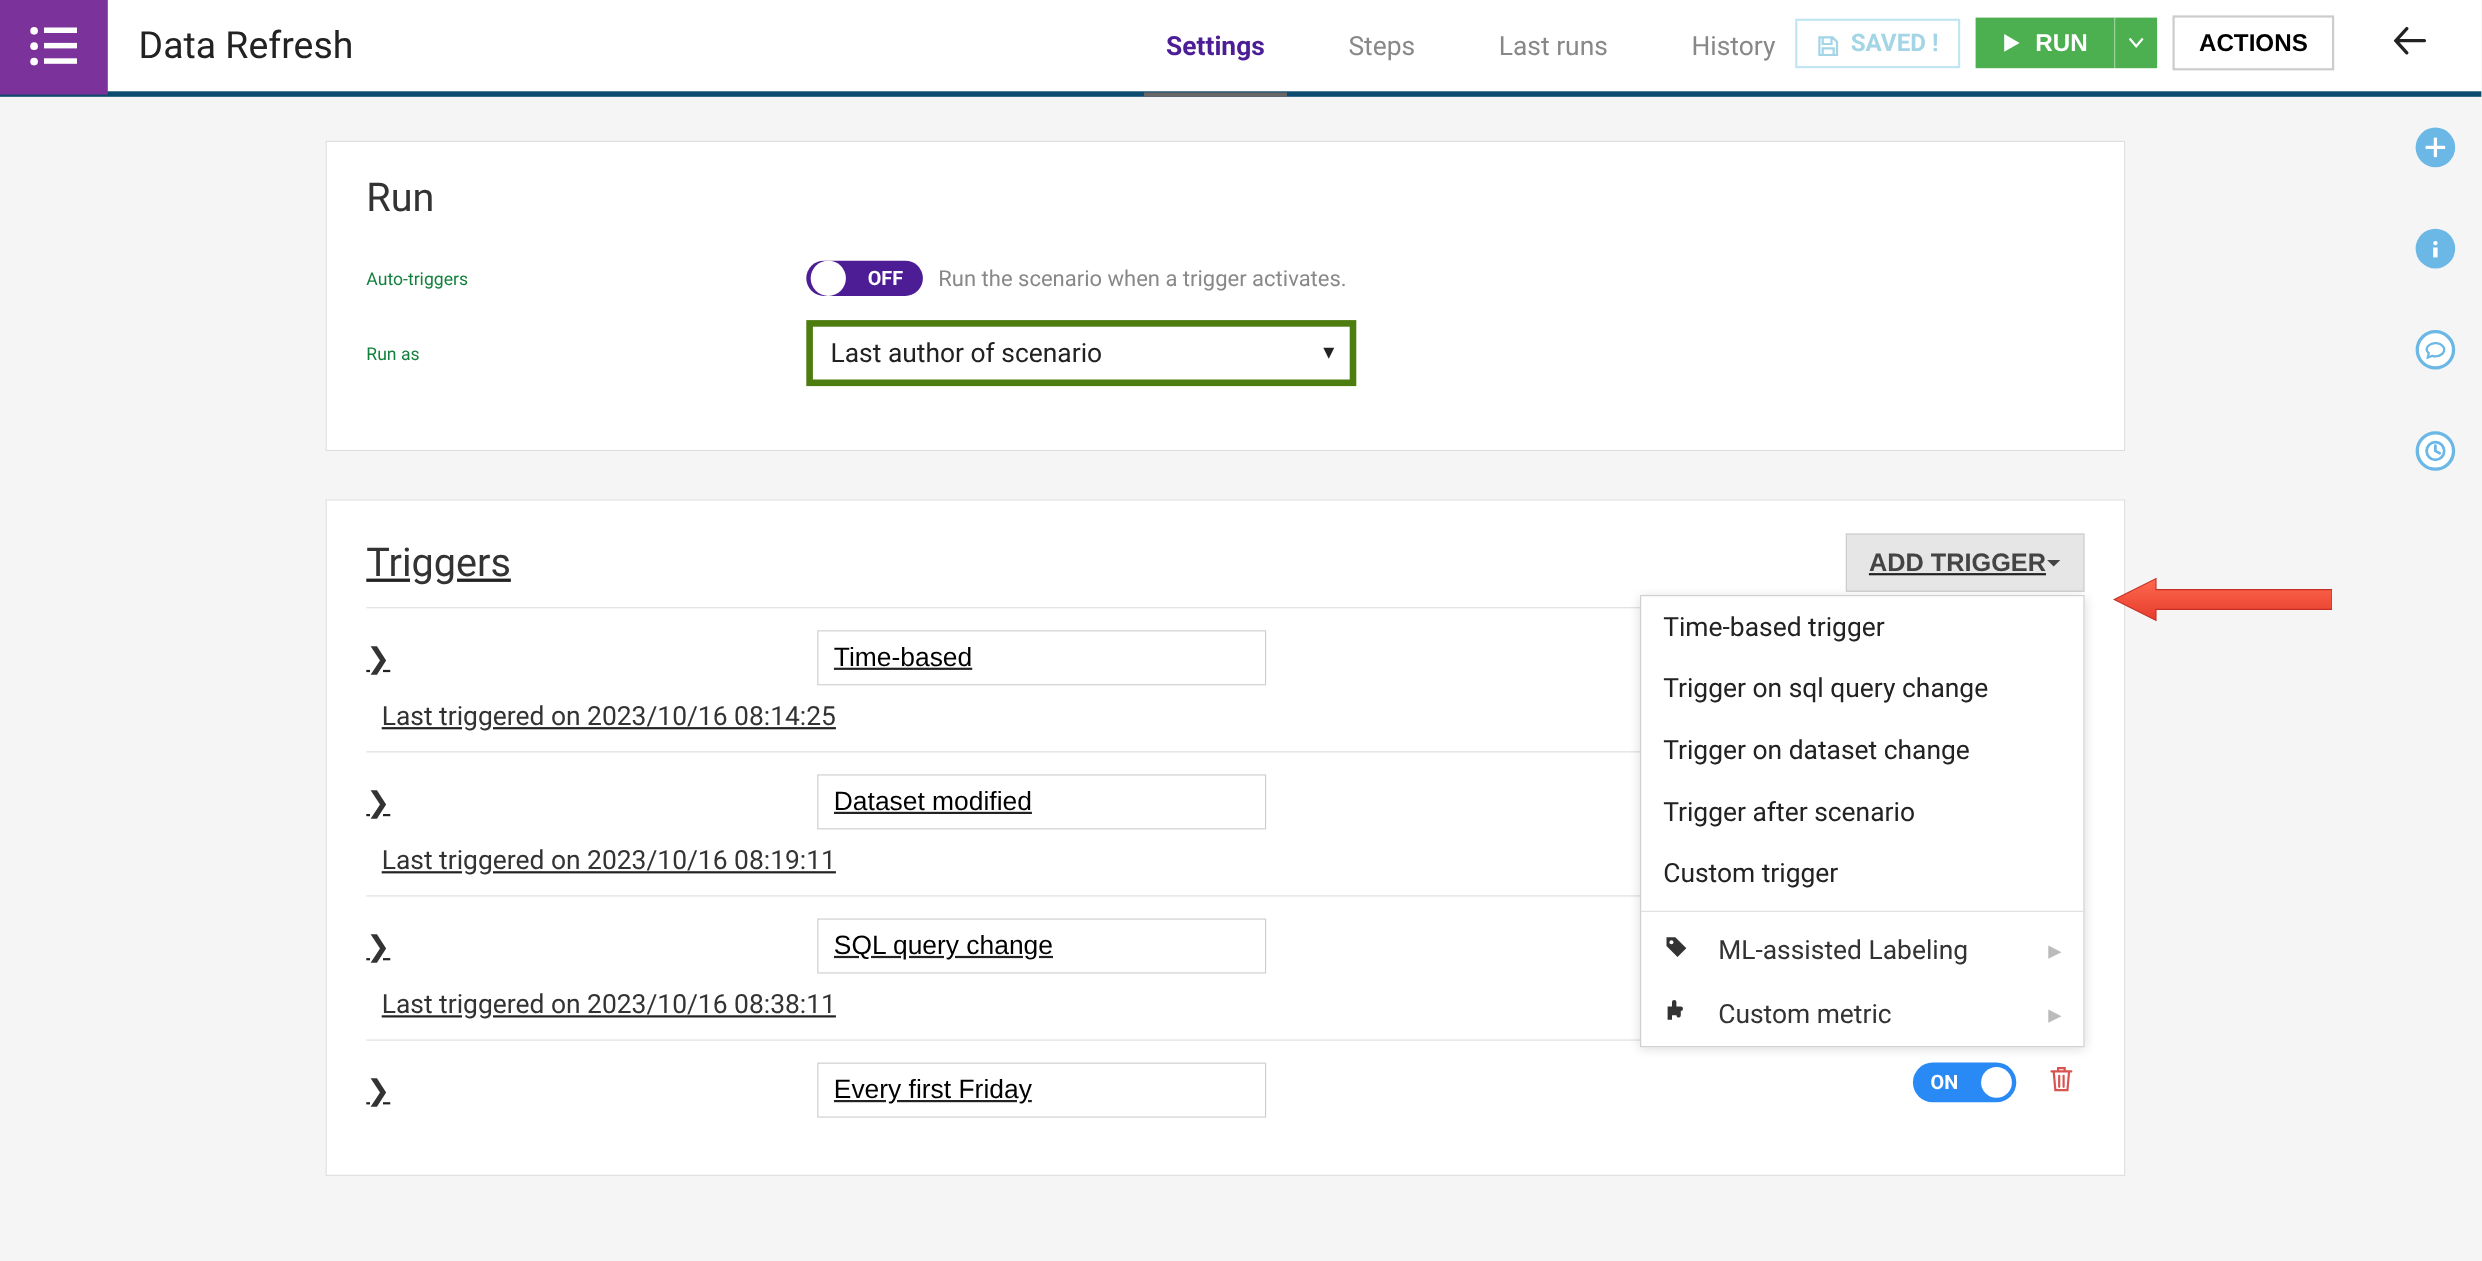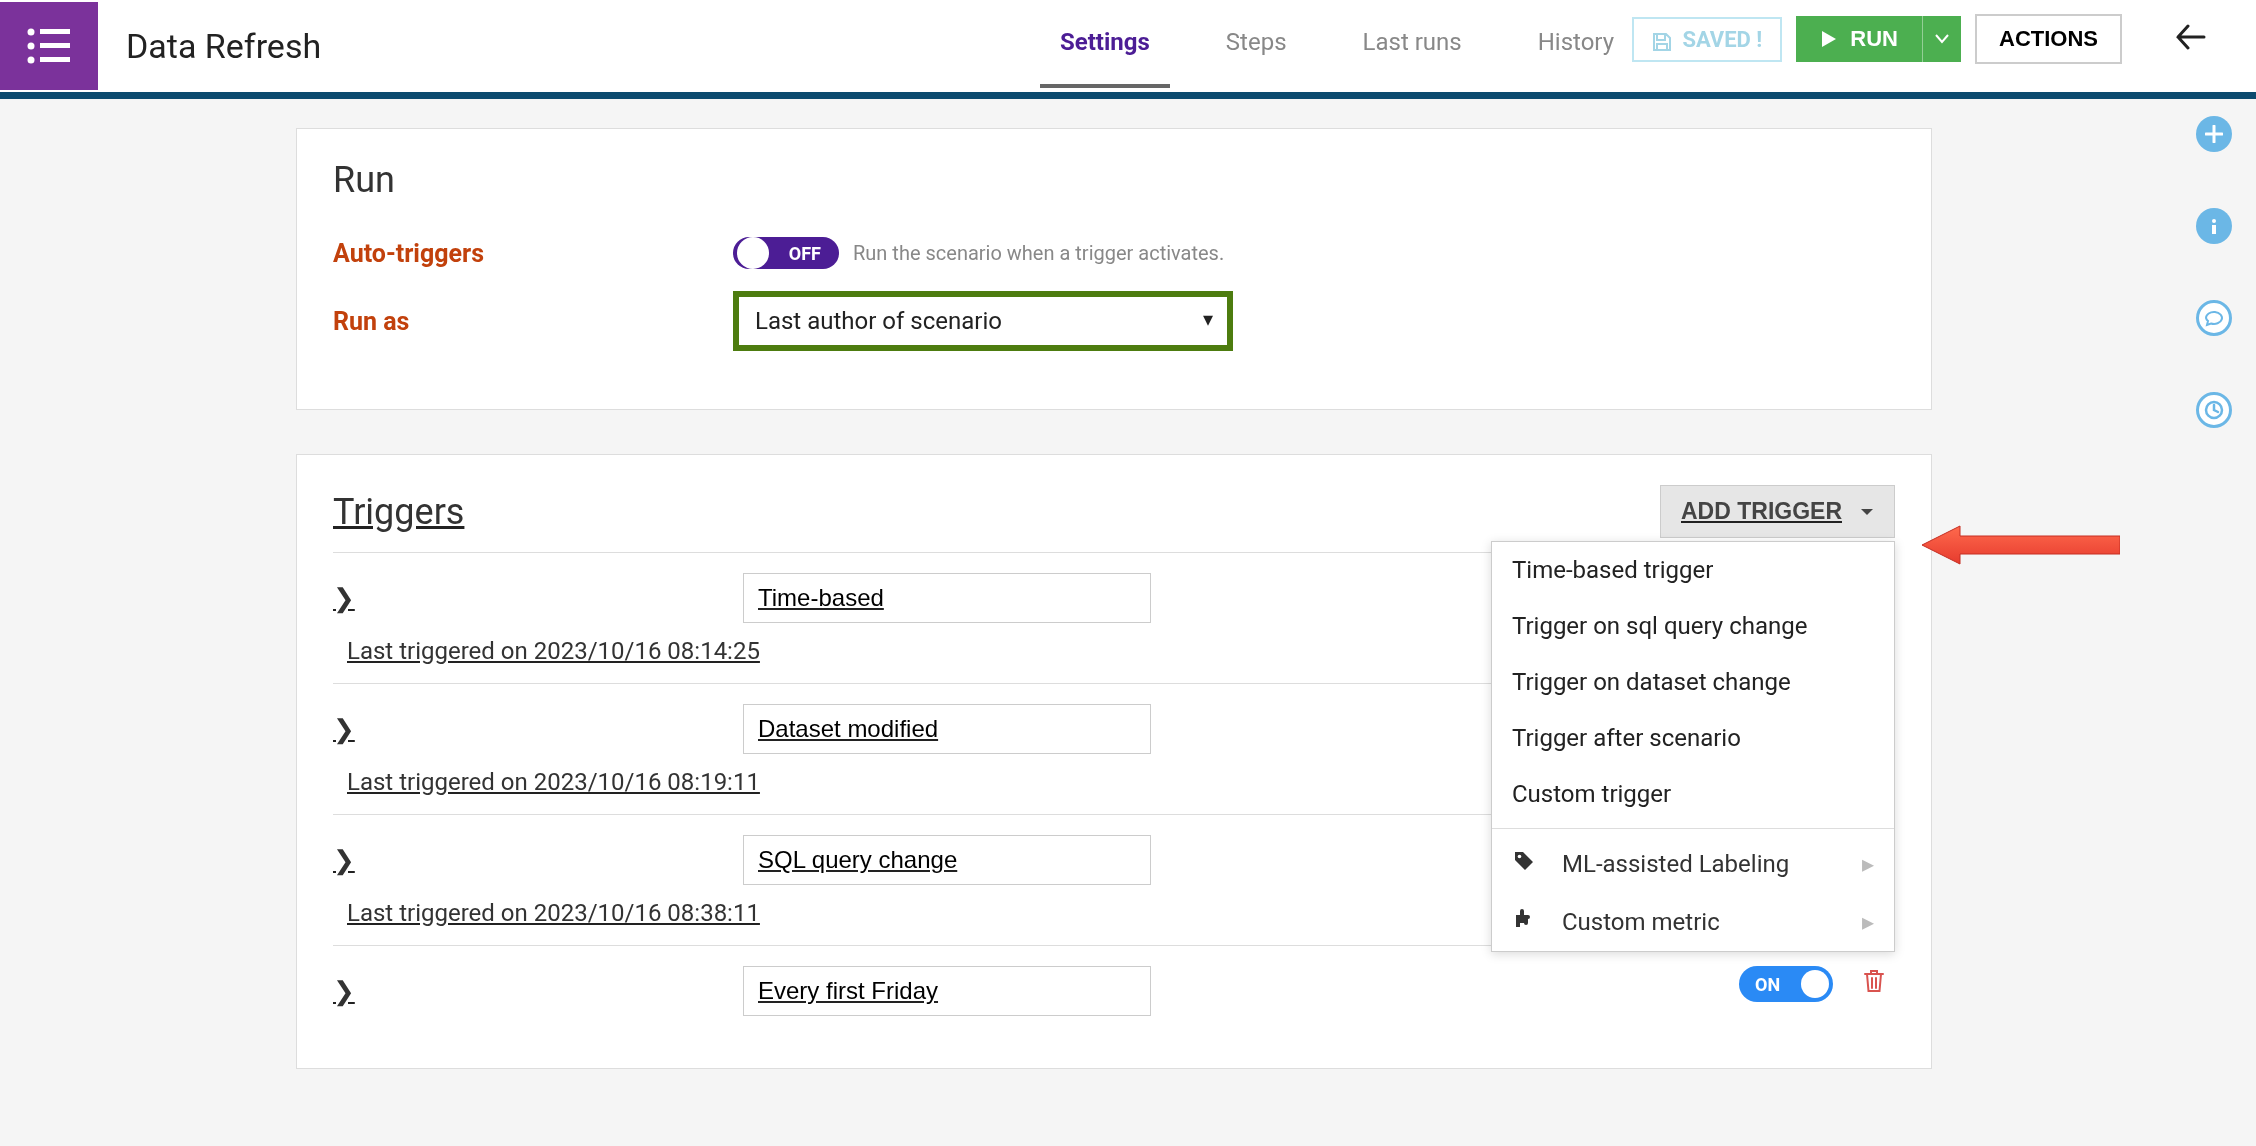--- a/index.html
+++ b/index.html
@@ -1,19 +1,19 @@
 <!DOCTYPE html>
 <html><head>
 <meta charset="utf-8">
 <style>
 * { box-sizing: border-box; margin: 0; padding: 0; }
 body { font-family: -apple-system, BlinkMacSystemFont, "Segoe UI", Roboto, sans-serif; background: #f5f5f5; color: #222; position: relative; width: 2256px; height: 1146px; overflow: hidden; }
 
 
-.header { position: absolute; top:0; left:0; right:0; height:99px; background:#fff; border-bottom:7px solid #0c4a6e; display:flex; align-items:center; }
+.header { position: absolute; top:0; left:0; right:0; height:88px; background:#fff; border-bottom:5px solid #0c4a6e; display:flex; align-items:center; }
 .menu-btn { width:98px; height:88px; background:#7b329b; display:flex; align-items:center; justify-content:center; cursor:pointer; }
 .title { margin-left: 28px; font-size: 34px; color:#222; font-weight:400; }
 
 .tabs { position:absolute; left:1060px; top:0; height:88px; display:flex; align-items:center; gap:76px; }
 .tab { font-size:24px; color:#888; cursor:pointer; padding-bottom:4px; }
 .tab.active { font-weight:700; color:#4c1d95; position:relative; }
 .tab.active::after { content:""; position:absolute; left:-20px; right:-20px; bottom:-28px; height:4px; background:#666; }
 
 .header-buttons { position:absolute; right:50px; top:14px; display:flex; align-items:center; gap:14px; }
 .saved-btn { border:2px solid #bfe6f2; color:#a3d5e6; background:#fff; padding:8px 18px; font-size:22px; font-weight:700; display:flex; align-items:flex-end; gap:10px; cursor:default; }
@@ -28,41 +28,41 @@
 .rail-icon { width:36px; height:36px; border-radius:50%; background:#6bb7e6; display:flex; align-items:center; justify-content:center; color:#fff; cursor:pointer; }
 .rail-icon.outline { background:#fff; border:3px solid #6bb7e6; color:#6bb7e6; }
 
 
 .main { position:absolute; top:128px; left:296px; width:1636px; }
 
 .card { background:#fff; border:1px solid #ddd; margin-bottom:44px; padding:30px 36px 36px; }
 .card h2 { font-size:36px; font-weight:400; color:#333; margin-bottom:36px; }
 
 .row { display:flex; align-items:center; margin-bottom:22px; }
-.row-label { width:400px; font-size:25px; color:#c2410c;font-weight:bold; }
+.row-label { width:400px; font-size:16px; color:#15803d; }
 
 
 .toggle { width:106px; height:32px; border-radius:20px; background:#4c1d95; position:relative; cursor:pointer; display:flex; align-items:center; }
 .toggle .knob { width:32px; height:32px; border-radius:50%; background:#fff; position:absolute; left:4px; }
 .toggle .txt { color:#fff; font-size:18px; font-weight:700; position:absolute; right:18px; }
 .toggle.on { background:#2a8af5; }
 .toggle.on .knob { left:auto; right:4px; }
 .toggle.on .txt { left:16px; right:auto; }
 .toggle.small { width:94px; height:36px; }
 .toggle.small .knob { width:28px; height:28px; }
 .hint { margin-left:14px; font-size:20px; color:#888; }
 
 .select { border:6px solid #4d7c0f; background:#fff; padding:10px 40px 10px 16px; font-size:24px; width:500px; position:relative; cursor:pointer; }
 .select::after { content:"▾"; position:absolute; right:14px; top:10px; font-size:20px; }
 
 .input { border:1px solid #ccc; background:#fff; padding:10px 14px; font-size:24px; width:408px; }
 
 
 .triggers-header { display:flex; align-items:center; justify-content:space-between; padding-bottom:14px; }
-.add-trigger-btn { background:#e6e6e6; border:1px solid #ccc; padding:12px 20px; font-size:23px; font-weight:700; color:#444; cursor:pointer; display:flex; align-items:center; gap:18px; }
+.add-trigger-btn { background:#e6e6e6; border:1px solid #ccc; padding:12px 20px; font-size:23px; font-weight:700; color:#444; cursor:pointer; display:flex; align-items:center; gap:0; }
 
 .trigger-item { border-top:1px solid #ddd; padding:20px 0 18px; position:relative; }
 .trigger-row1 { display:flex; align-items:center; margin-bottom:14px; }
 .chev { width:34px; cursor:pointer; font-size:26px; color:#333; }
 .trigger-spacer { width:376px; }
 .last-triggered { font-size:24px; color:#333; margin-left:14px; }
 
 .trigger-actions { position:absolute; right:10px; top:20px; display:flex; align-items:center; gap:30px; }
 .trash { color:#d9534f; font-size:24px; cursor:pointer; }
 

